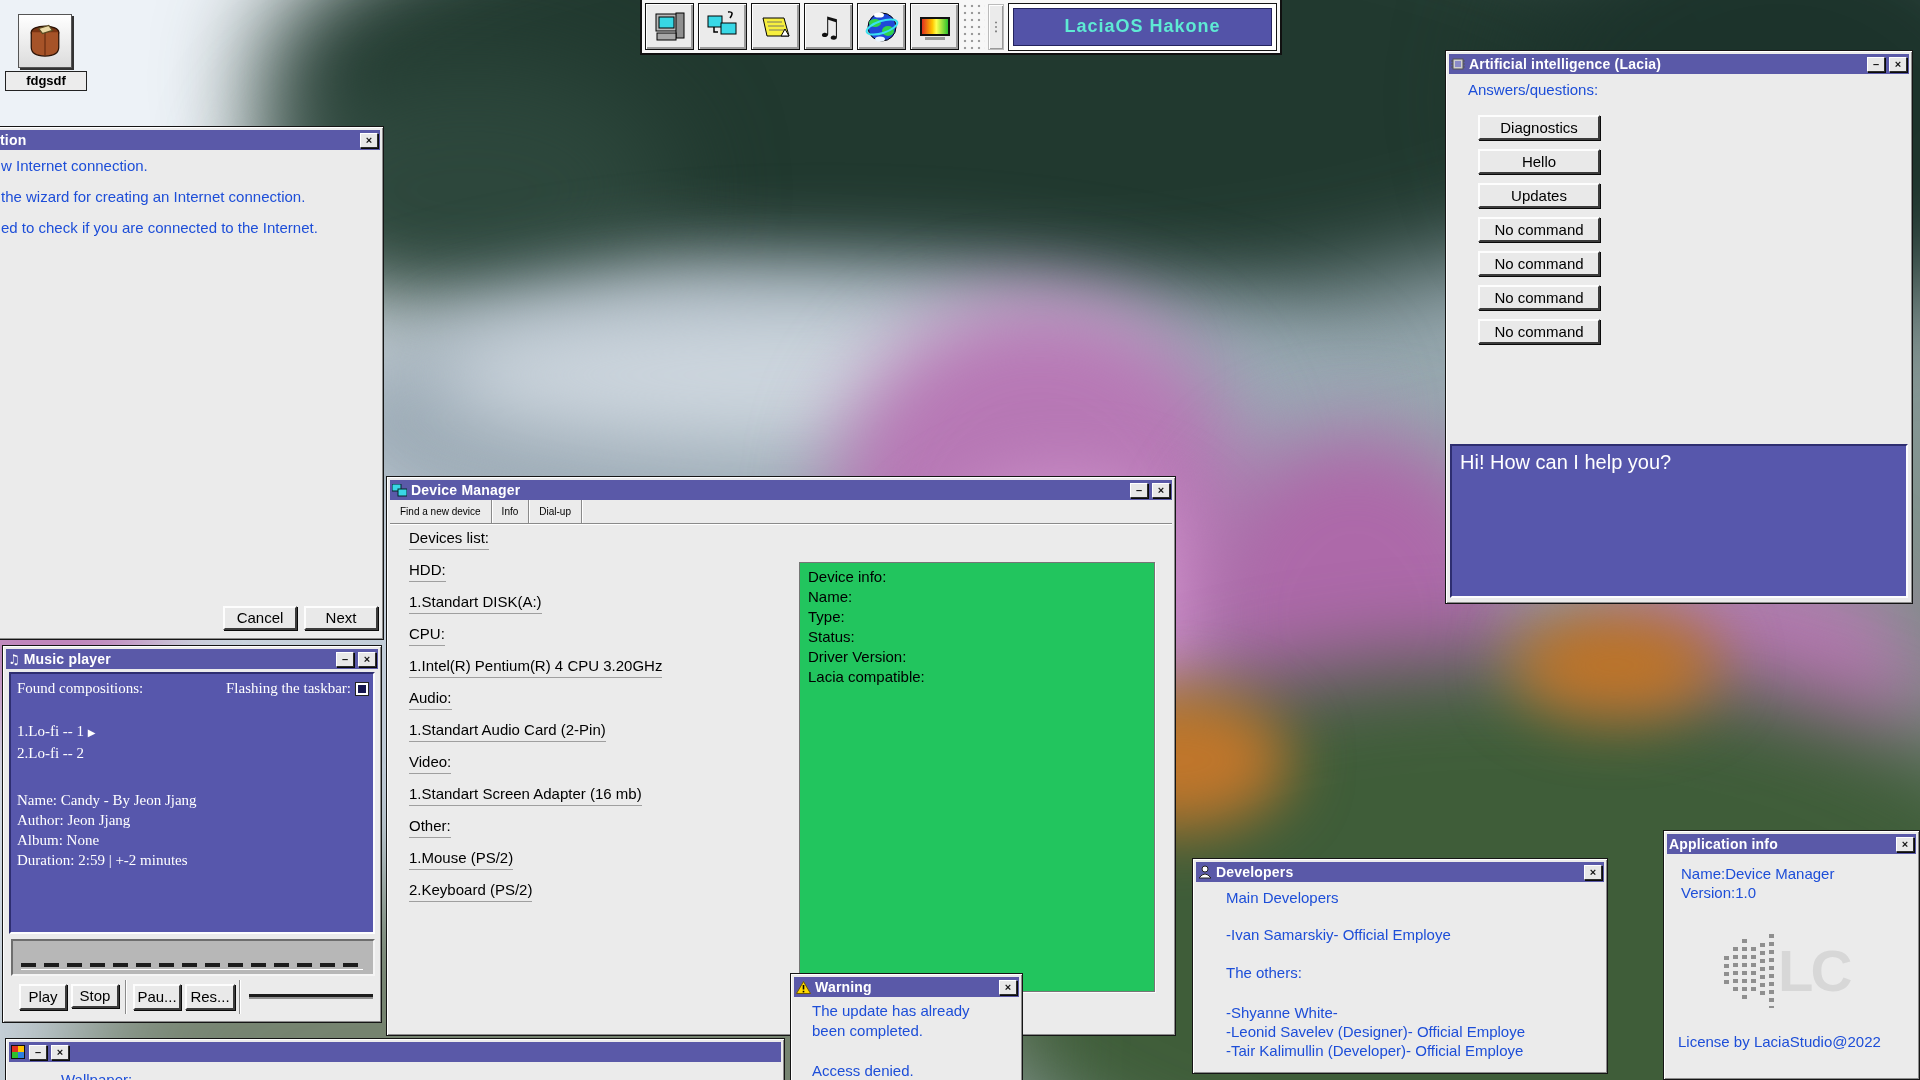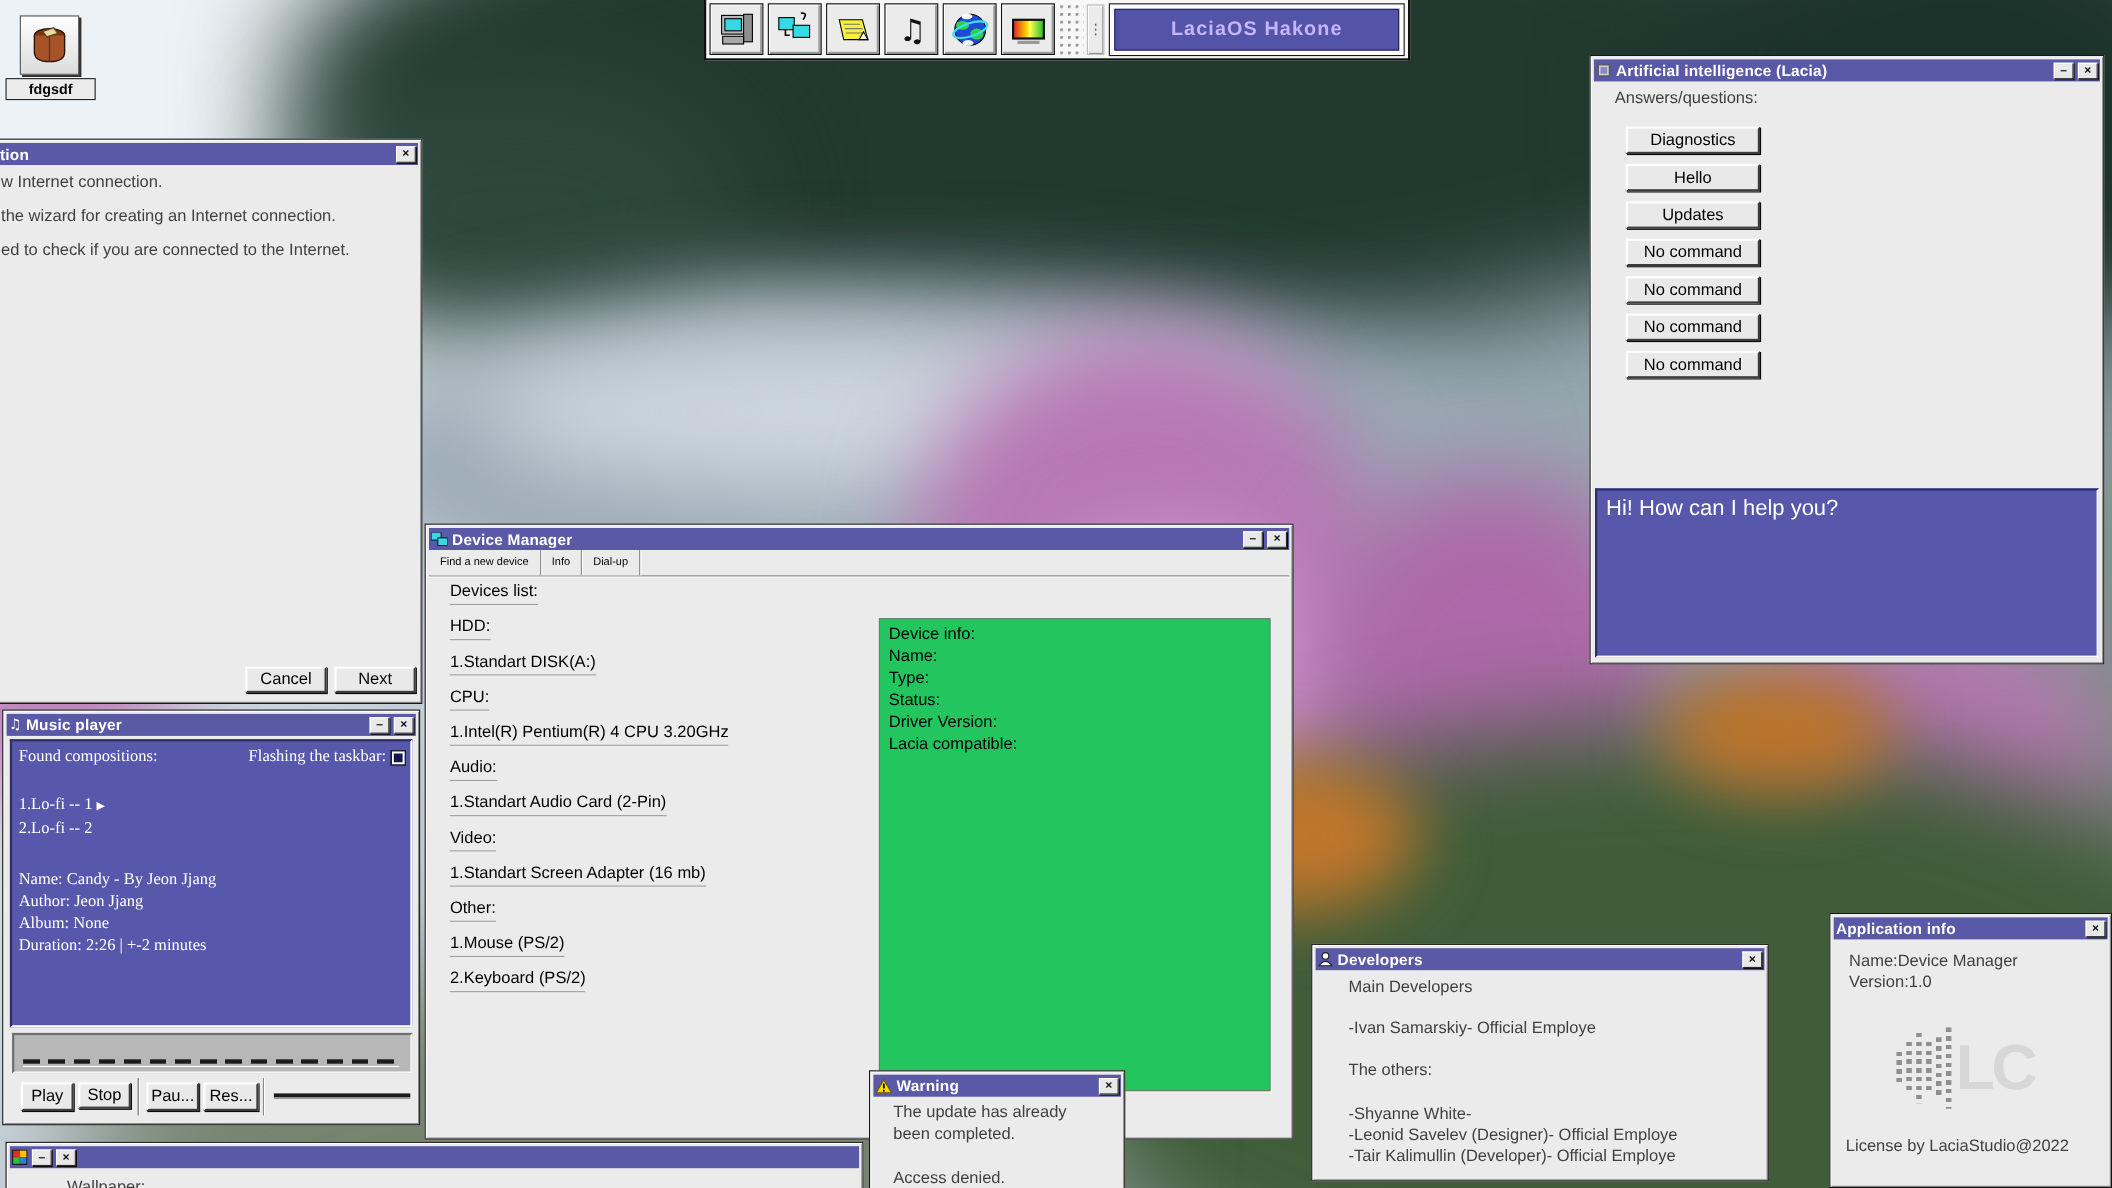--- a/index.html
+++ b/index.html
@@ -17,41 +17,41 @@
          box-shadow: inset 1px 1px 0 #ffffff, inset -1px -1px 0 #8c8c8c; }
   .tb { height:20px; background:#5a59a8; margin:3px 3px 0 3px; display:flex; align-items:center;
         gap:4px; padding:0 2px; color:#fff; font-size:14px; font-weight:bold; }
   .tb .title { flex:1; white-space:nowrap; overflow:hidden; letter-spacing:.2px; }
   .tbtn { width:18px; height:15px; background:#e8e8e8; border:1px solid; flex:none;
           border-color:#ffffff #2c2c2c #2c2c2c #ffffff; box-shadow:1px 1px 0 #0a0a0a;
           color:#111; font-size:11px; line-height:12px; font-weight:bold; text-align:center; cursor:default; }
   .btn { position:absolute; background:#e9e9e9; border:2px solid;
          border-color:#fdfdfd #3c3c3c #3c3c3c #fdfdfd; box-shadow:1px 1px 0 #0a0a0a;
          font-size:15px; color:#000; text-align:center; font-family:inherit; line-height:20px; }
-  .t15 { position:absolute; font-size:15px; color:#404040; white-space:nowrap; }
+  .t15 { position:absolute; font-size:15px; color:#1d4ed8; white-space:nowrap; }
   .bluepanel { position:absolute; background:#5757ac; border:2px solid;
                border-color:#2e2e70 #fdfdfd #fdfdfd #2e2e70; color:#fff; }
   .sunkbox { position:absolute; background:#22c55e; border:1px solid #767676; box-shadow:1px 1px 0 #fbfbfb; }
   .ul { display:inline-block; border-bottom:1px solid #9f9f9f; padding-bottom:3px;text-align:right; }
 
   
   .toolbar { position:absolute; left:640px; top:0; width:642px; height:55px; background:#f7f7f7;
              border-left:2px solid #101010; border-right:2px solid #101010; border-bottom:2px solid #101010;
              display:flex; align-items:center; padding:0 3px; }
   .toolbtn { width:49px; height:47px; margin:0 4px 0 0; background:#ebebeb; border:1px solid #111;
              box-shadow: inset 1px 1px 0 #fff, inset -2px -2px 0 #9b9b9b;
              display:flex; align-items:center; justify-content:center; flex:none; }
   .grip { width:22px; height:46px; flex:none; margin-right:3px;
           background-image:radial-gradient(circle at 2px 2px,#9a9a9a 1.3px,transparent 1.6px);
           background-size:7px 7px; }
   .sepbtn { width:16px; height:46px; flex:none; background:#ebebeb; border:1px solid #bbb;
             box-shadow: inset 1px 1px 0 #fff, inset -1px -1px 0 #999; color:#555;
             display:flex; align-items:center; justify-content:center; font-size:13px; margin-right:4px; }
   .bannerwrap { flex:1; height:48px; background:#fff; border:1px solid #141414; padding:4px; display:flex; }
-  .banner { flex:1; background:#5353a8; border:1px solid #23235f; color:#c4b5fd; font-weight:bold;
+  .banner { flex:1; background:#5353a8; border:1px solid #23235f; color:#5eead4; font-weight:bold;
             font-size:18px; letter-spacing:1px; display:flex; align-items:center; justify-content:center; }
 
   
   .dtile { position:absolute; left:18px; top:14px; width:54px; height:54px;
            background:linear-gradient(#ffffff,#dcdcdc); border:1px solid #555; box-shadow:2px 2px 0 #333;
            display:flex; align-items:center; justify-content:center; }
   .dlabel { position:absolute; left:5px; top:71px; width:82px; height:20px; background:#ececec;
             border:1px solid #222; font-size:13px; font-weight:bold; text-align:center; line-height:18px; }
 
   .mitem { display:flex; align-items:center; padding:0 10px; border-right:1px solid #8a8a8a;
@@ -192,21 +192,21 @@
         </span>
       </div>
       <div style="position:absolute; left:6px; top:47px; line-height:21px;">
         <div><span>1.Lo-fi -- 1</span> <span style="font-size:10px;">▶</span></div>
         <div><span>2.Lo-fi -- 2</span></div>
       </div>
       <div style="position:absolute; left:6px; top:116px; line-height:20px;">
         <div>Name: Candy - By Jeon Jjang</div>
         <div>Author: Jeon Jjang</div>
         <div>Album: None</div>
-        <div>Duration: 2:26 | +-2 minutes</div>
+        <div>Duration: 2:59 | +-2 minutes</div>
       </div>
     </div>
     <div style="position:absolute; left:8px; top:293px; width:364px; height:37px; background:#b7b7b7; border:2px solid; border-color:#6e6e6e #f5f5f5 #f5f5f5 #6e6e6e;">
       <div class="dashes"></div>
     </div>
     <button class="btn" style="left:16px; top:338px; width:48px; height:26px;">Play</button>
     <button class="btn" style="left:68px; top:338px; width:48px; height:24px;">Stop</button>
     <div class="vsep" style="left:122px; top:334px; height:34px;"></div>
     <button class="btn" style="left:130px; top:338px; width:48px; height:26px;">Pau...</button>
     <button class="btn" style="left:182px; top:338px; width:50px; height:26px;">Res...</button>

